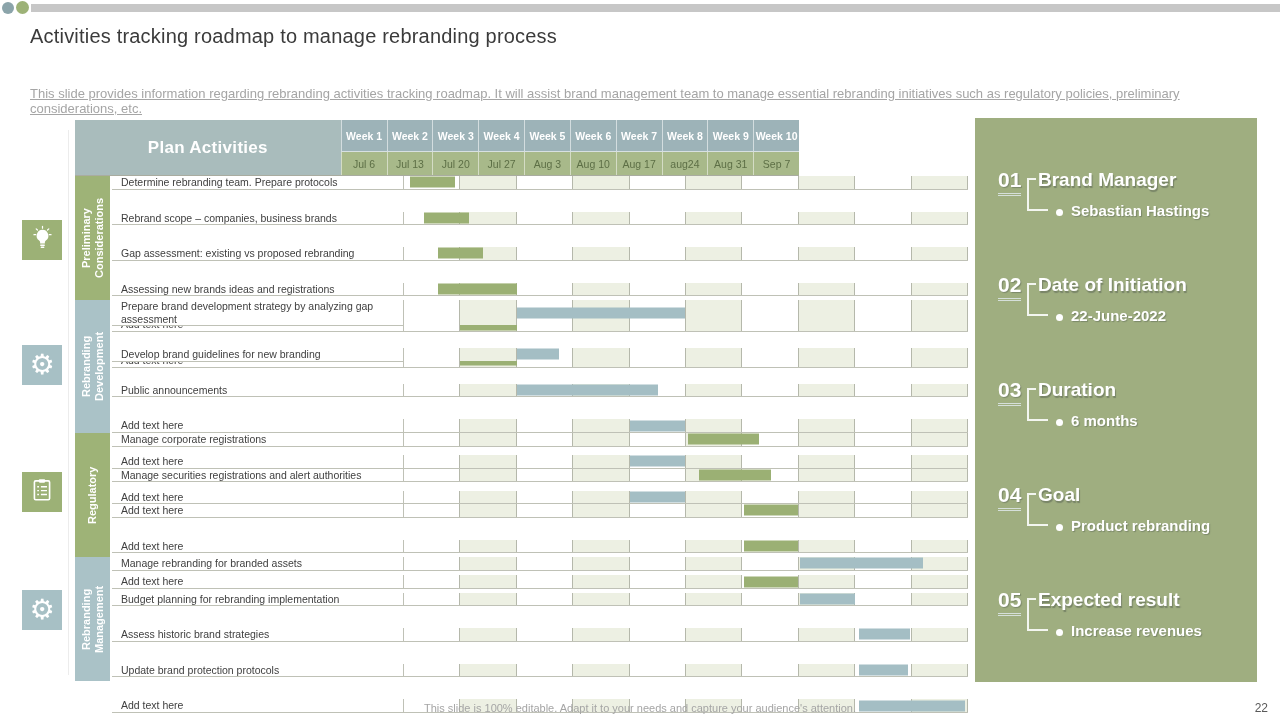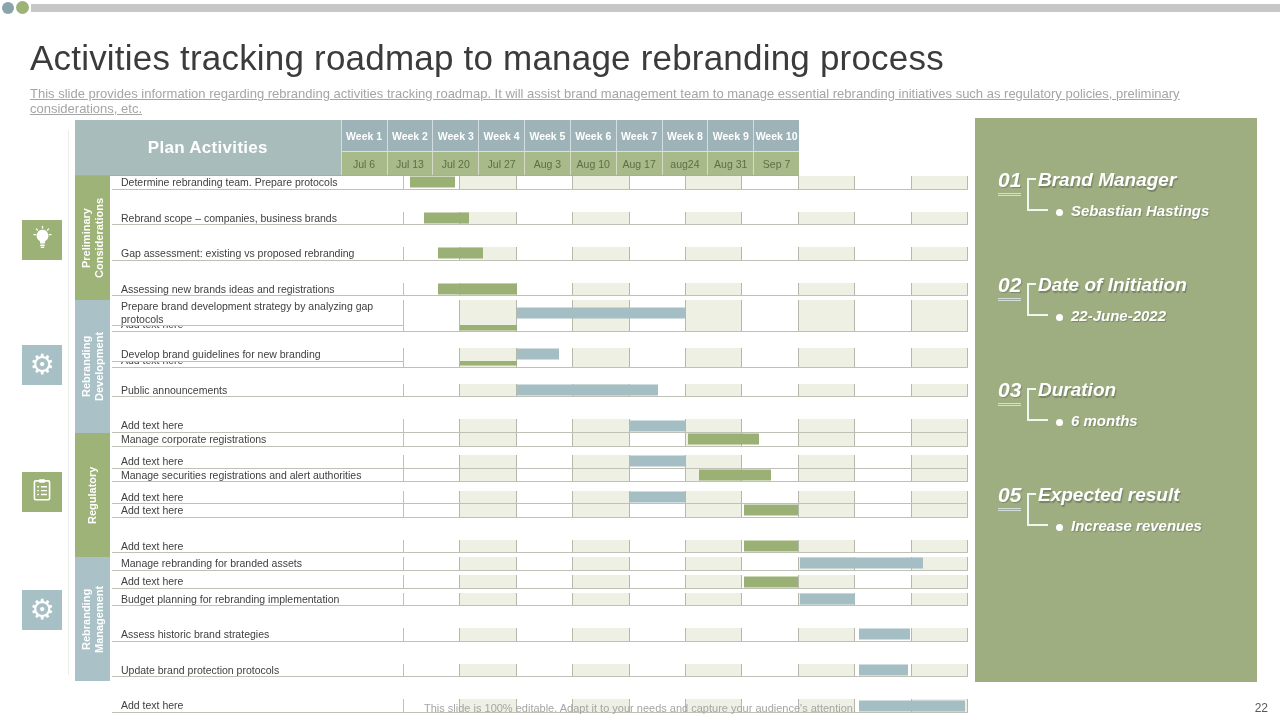--- a/index.html
+++ b/index.html
@@ -4,21 +4,21 @@
 <style>
   html,body{margin:0;padding:0;background:#888;}
   .slide{position:relative;width:1280px;height:720px;background:#ffffff;overflow:hidden;
          font-family:"Liberation Sans",sans-serif;}
 
   
   .topbar-line{position:absolute;left:31px;top:4px;height:8px;right:0;background:#c7c7c7;}
   .topbar-dot1{position:absolute;left:2px;top:2px;width:12px;height:12px;border-radius:50%;background:#8ba4aa;}
   .topbar-dot2{position:absolute;left:16px;top:1px;width:13px;height:13px;border-radius:50%;background:#9db277;}
 
-  .title{position:absolute;left:30px;top:38px;font-size:35px;font-weight:500;color:#3b3b3b;letter-spacing:.2px;}
+  .title{position:absolute;left:30px;top:25px;font-size:20px;font-weight:500;color:#3b3b3b;letter-spacing:.2px;}
   .subtitle{position:absolute;left:30px;top:86px;width:1180px;font-size:13px;color:#a5a5a5;text-decoration:underline;}
 
   
   .icon-sq{position:absolute;left:22px;width:40px;height:40px;display:flex;align-items:center;justify-content:center;}
   .icon-sq.green{background:#9cb176;}
   .icon-sq.blue{background:#a7c0c5;}
   .icon-sq .glyph{font-family:"DejaVu Sans",sans-serif;color:#fff;font-size:28px;line-height:40px;}
   .left-divider{position:absolute;left:68px;top:130px;bottom:45px;width:1px;background:#ececec;}
 
   
@@ -51,21 +51,21 @@
   .gantt{position:relative;width:564px;
      background-image:
        repeating-linear-gradient(to right, transparent 0, transparent 55.4px, #b5b8ab 55.4px, #b5b8ab 56.4px),
        repeating-linear-gradient(to right, #ffffff 0, #ffffff 56.4px, #edf0e3 56.4px, #edf0e3 112.8px);}
   .bar-el{position:absolute;top:50%;transform:translateY(-50%);height:11px;}
   .bar-el.green{background:#9bb074;}
   .bar-el.blue{background:#a4bec4;}
 
   
   .sidebar{position:absolute;left:975px;top:118px;width:282px;height:564px;background:#9fae80;
-           box-sizing:border-box;padding:48px 0 0 23px;font-style:italic;}
+           box-sizing:border-box;padding:48px 0 0 23px;}
   .sb-item{position:relative;height:105px;color:#fff;font-weight:bold;}
   .sb-num{position:absolute;left:0;top:2px;font-size:21px;text-shadow:1px 1px 1px rgba(70,80,70,.4);
           padding-bottom:1px;border-bottom:3px double rgba(222,232,234,.85);}
   .sb-title{position:absolute;left:40px;top:3px;font-size:19px;white-space:nowrap;
             text-shadow:1px 2px 1px rgba(70,80,70,.45);}
   .sb-item::before{content:"";position:absolute;left:29px;top:12px;width:7px;height:31px;
             border-left:2px solid #f3f6f0;border-top:2px solid #f3f6f0;}
   .sb-item::after{content:"";position:absolute;left:29px;top:43px;width:21px;border-top:2px solid #f3f6f0;}
   .sb-value{position:absolute;left:58px;top:36px;font-size:15px;white-space:nowrap;
             text-shadow:1px 1px 1px rgba(70,80,70,.4);}
@@ -185,21 +185,21 @@
               <div class="gantt">
                 <div class="bar-el green" style="left: 10%; width: 10%;"></div>
               </div>
             </div>
           </div>
         </div>
         <div class="group blue has-tall">
           <div class="group-label">Rebranding Development</div>
           <div class="group-rows">
             <div class="row tall">
-              <div class="activity">Prepare brand development strategy by analyzing gap protocols</div>
+              <div class="activity">Prepare brand development strategy by analyzing gap assessment</div>
               <div class="gantt">
                 <div class="bar-el blue" style="left: 20%; width: 29.8%;"></div>
               </div>
             </div>
             <div class="row">
               <div class="activity">Develop brand guidelines for new branding</div>
               <div class="gantt">
                 <div class="bar-el blue" style="left: 20%; width: 7.5%;"></div>
               </div>
             </div>
@@ -319,20 +319,25 @@
           <div class="sb-num">02</div>
           <div class="sb-title">Date of Initiation</div>
           <div class="sb-value">22-June-2022</div>
         </div>
         <div class="sb-item">
           <div class="sb-num">03</div>
           <div class="sb-title">Duration</div>
           <div class="sb-value">6 months</div>
         </div>
         <div class="sb-item">
+          <div class="sb-num">04</div>
+          <div class="sb-title">Goal</div>
+          <div class="sb-value">Product rebranding</div>
+        </div>
+        <div class="sb-item">
           <div class="sb-num">05</div>
           <div class="sb-title">Expected result</div>
           <div class="sb-value">Increase revenues</div>
         </div>
       </div>
   </div>
 
   <div class="footer">This slide is 100% editable.  Adapt it to your needs and capture your audience's attention.</div>
   <div class="page-num">22</div>
 

